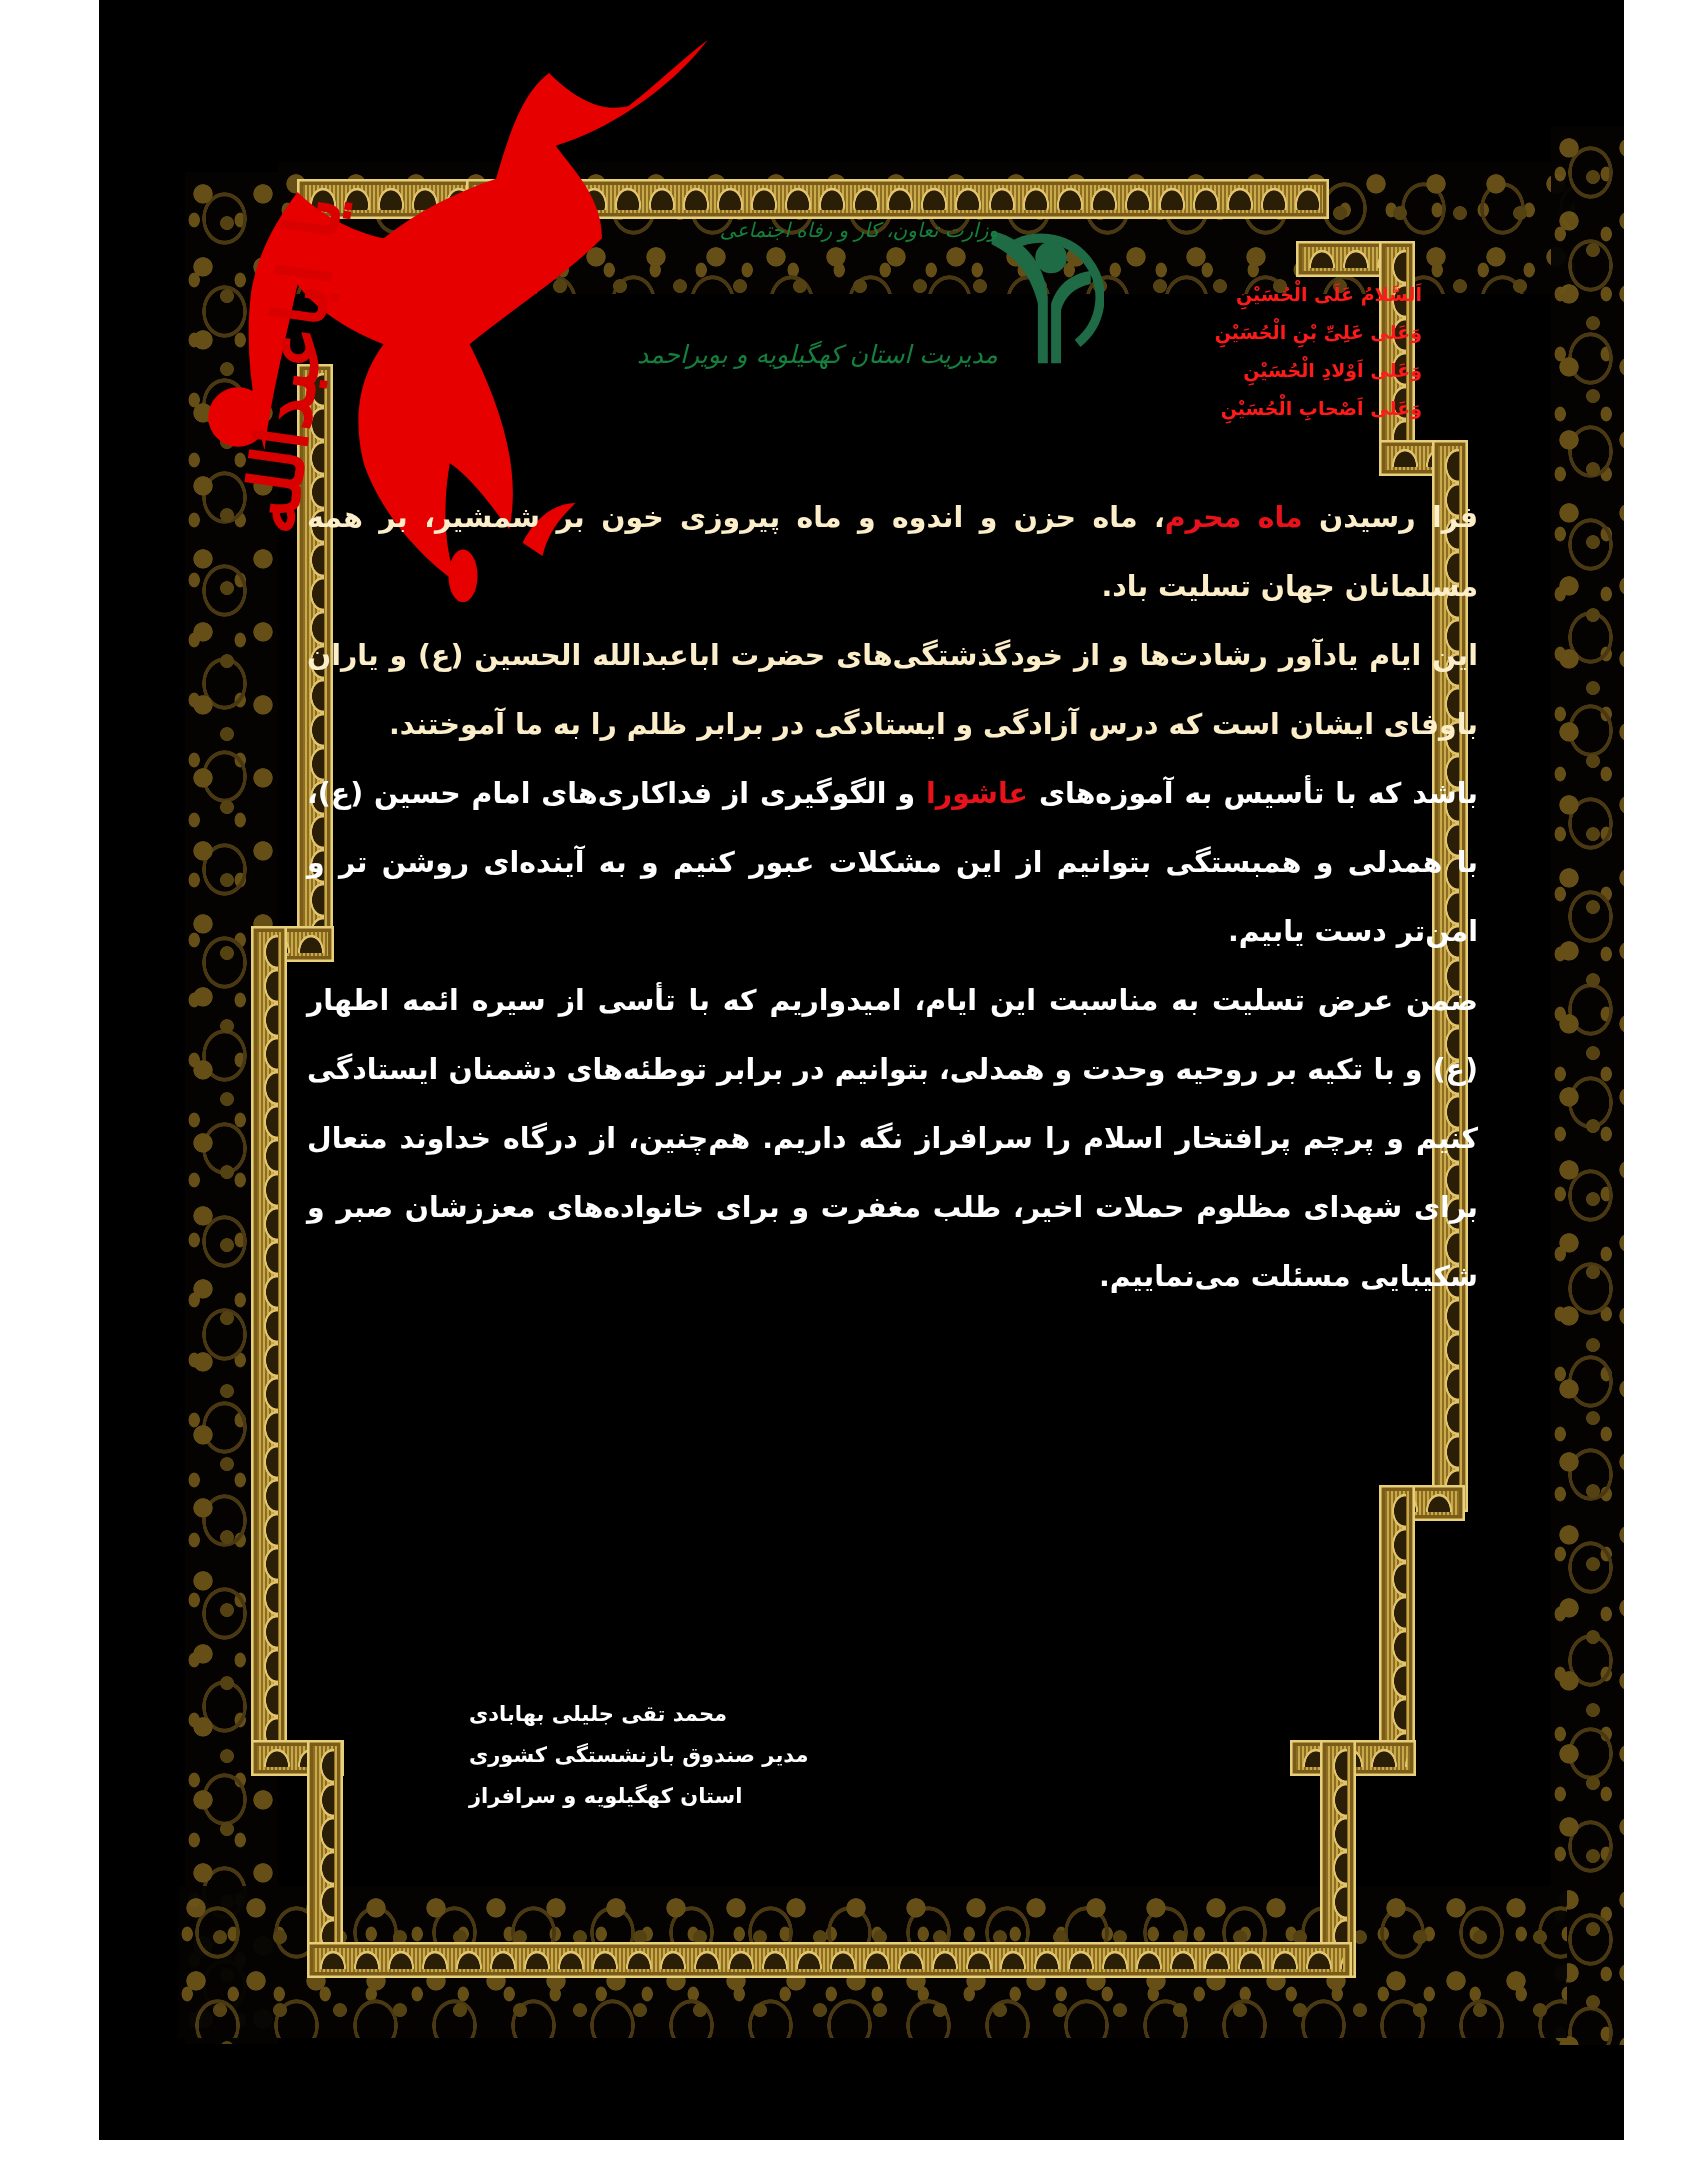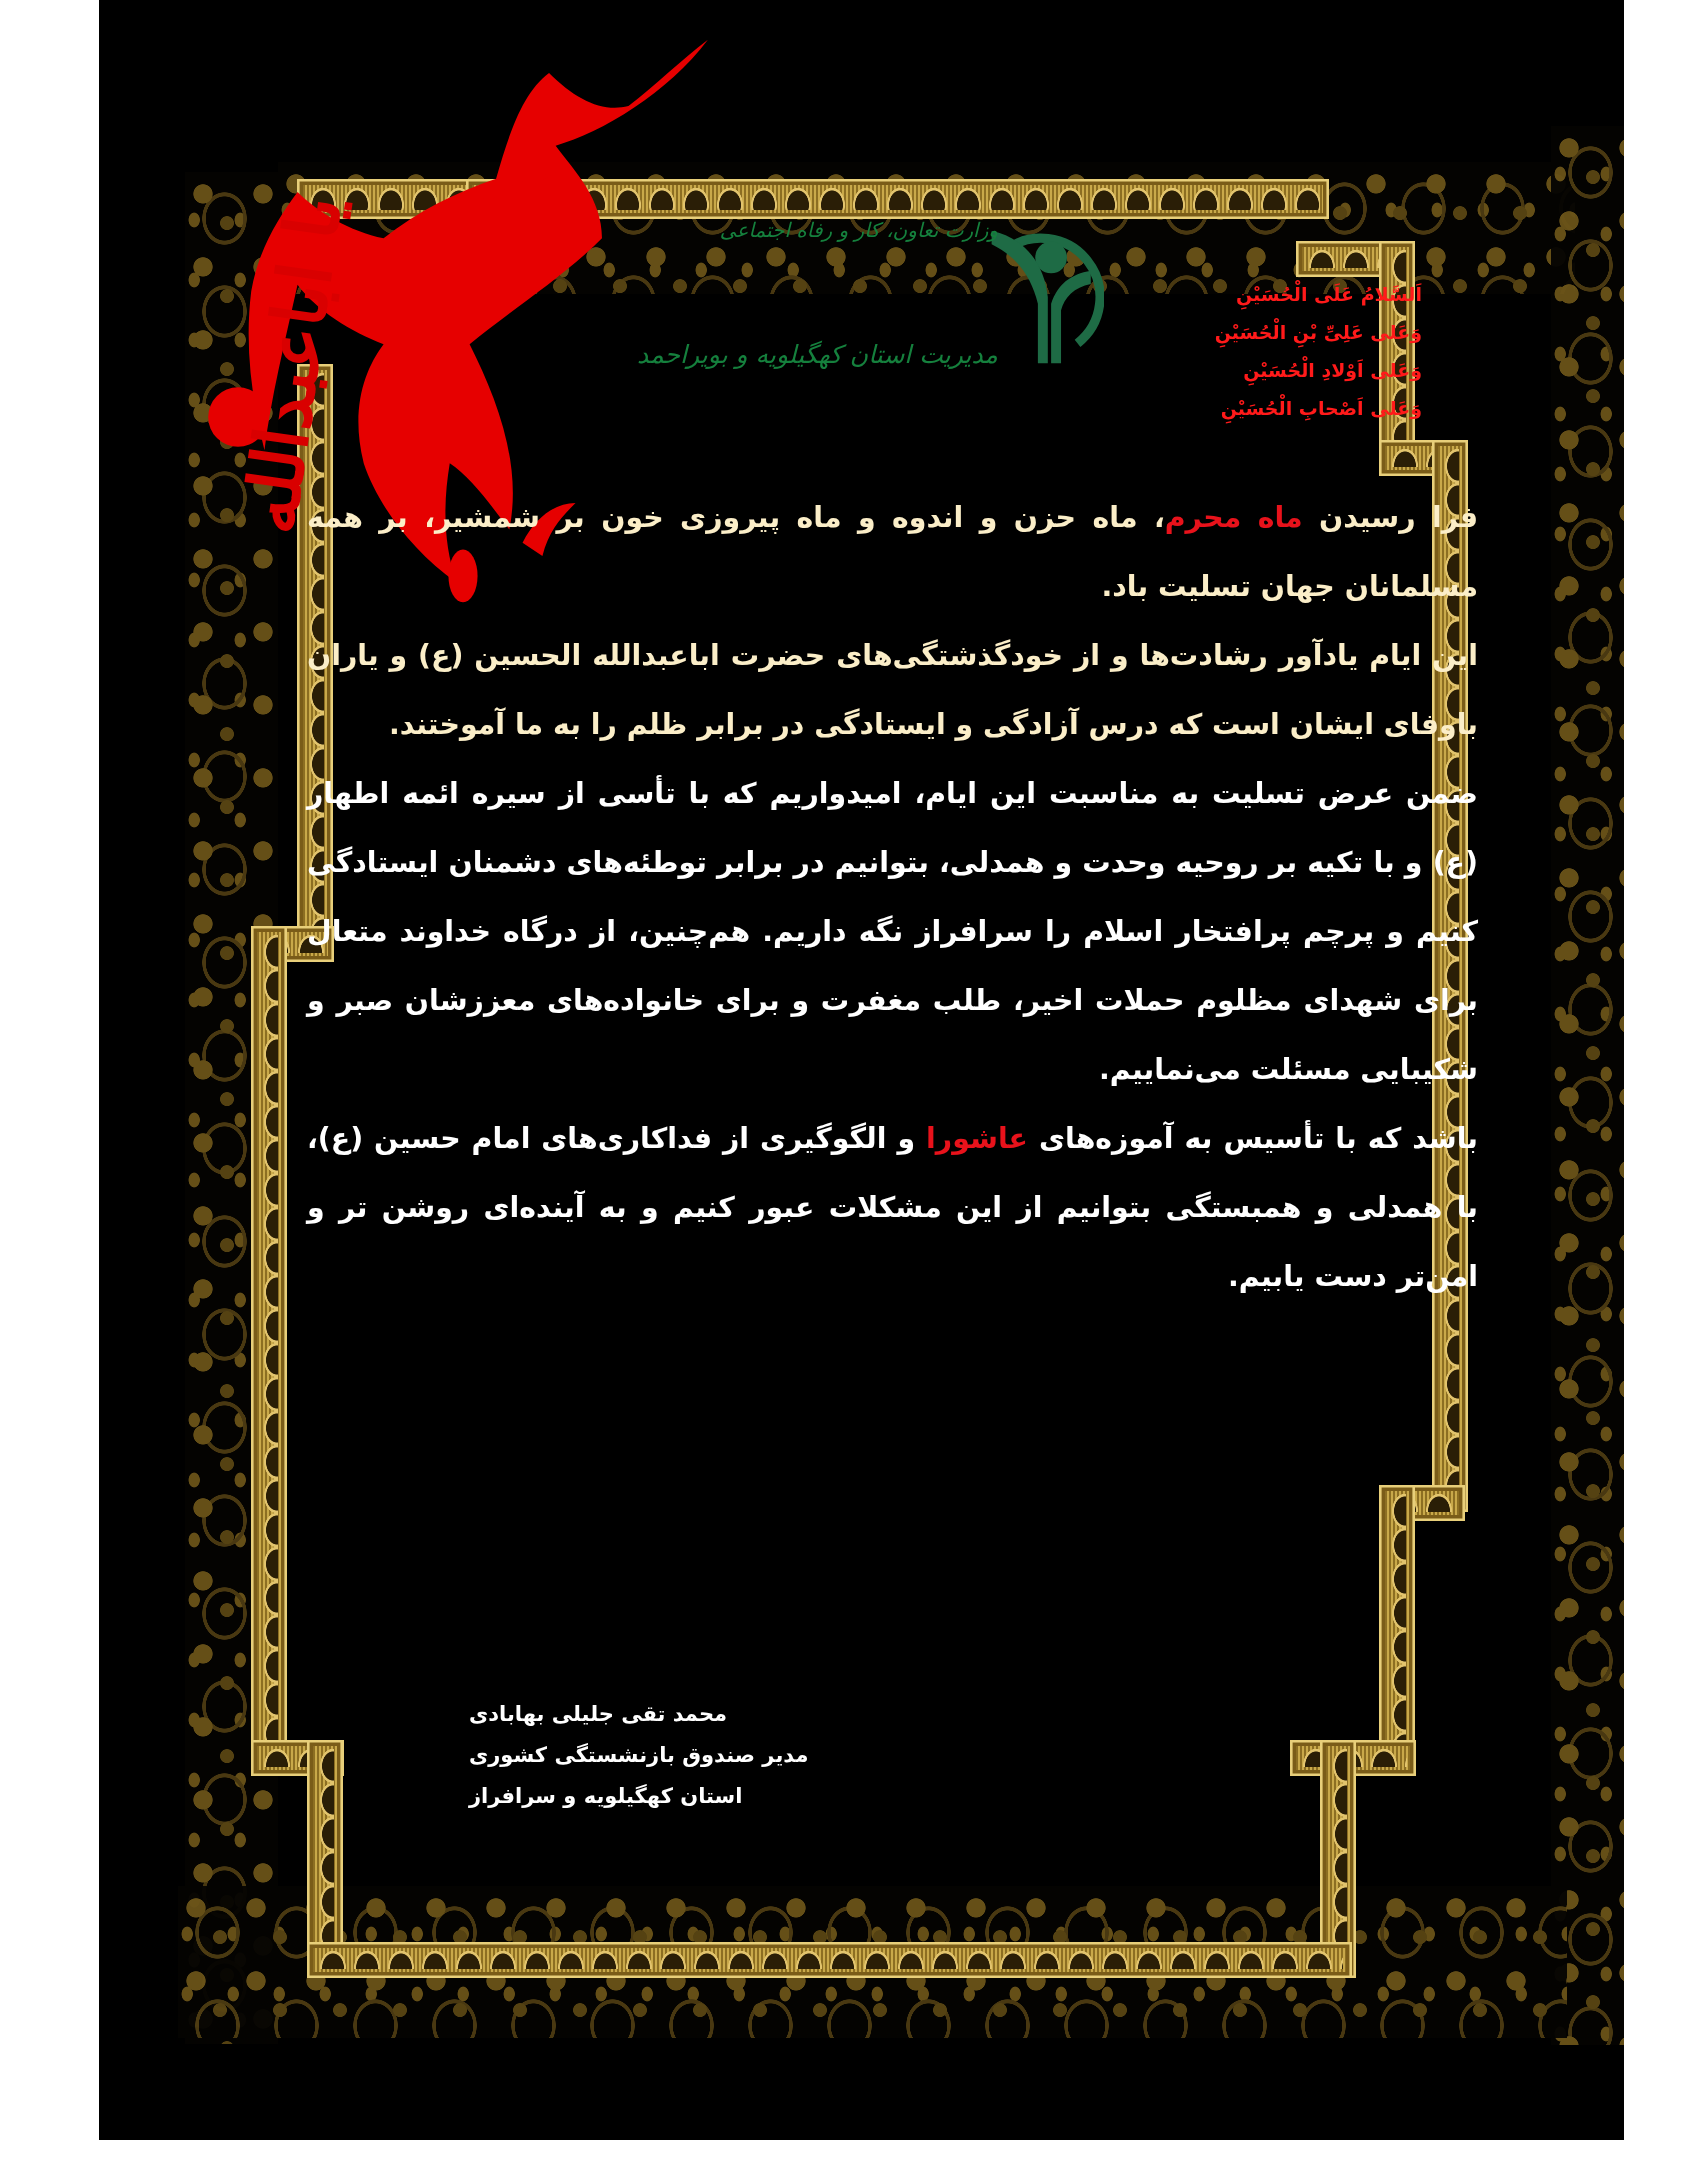--- a/index.html
+++ b/index.html
@@ -148,24 +148,24 @@
     <div>وَعَلی عَلِیِّ بْنِ الْحُسَیْنِ</div>
     <div>وَعَلی اَوْلادِ الْحُسَیْنِ</div>
     <div>وَعَلی اَصْحابِ الْحُسَیْنِ</div>
   </div>
 
   <div class="body-text" style="top:483px;margin-left:36px;">
     <p class="p cream">
       <span>فرا رسیدن </span><span class="red">ماه محرم</span><span>، ماه حزن و اندوه و ماه پیروزی خون بر شمشیر، بر همه مسلمانان جهان تسلیت باد.</span>
     </p>
     <p class="p cream">این ایام یادآور رشادت‌ها و از خودگذشتگی‌های حضرت اباعبدالله الحسین (ع) و یاران باوفای ایشان است که درس آزادگی و ایستادگی در برابر ظلم را به ما آموختند.</p>
-    <p class="p white">ضمن عرض تسلیت به مناسبت این ایام، امیدواریم که با تأسی از سیره ائمه اطهار (ع) و با تکیه بر روحیه وحدت و همدلی، بتوانیم در برابر توطئه‌های دشمنان ایستادگی کنیم و پرچم پرافتخار اسلام را سرافراز نگه داریم. هم‌چنین، از درگاه خداوند متعال برای شهدای مظلوم حملات اخیر، طلب مغفرت و برای خانواده‌های معززشان صبر و شکیبایی مسئلت می‌نماییم.</p>
     <p class="p white">
       <span>باشد که با تأسیس به آموزه‌های </span><span class="red">عاشورا</span><span> و الگوگیری از فداکاری‌های امام حسین (ع)، با همدلی و همبستگی بتوانیم از این مشکلات عبور کنیم و به آینده‌ای روشن تر و امن‌تر دست یابیم.</span>
     </p>
+    <p class="p white">ضمن عرض تسلیت به مناسبت این ایام، امیدواریم که با تأسی از سیره ائمه اطهار (ع) و با تکیه بر روحیه وحدت و همدلی، بتوانیم در برابر توطئه‌های دشمنان ایستادگی کنیم و پرچم پرافتخار اسلام را سرافراز نگه داریم. هم‌چنین، از درگاه خداوند متعال برای شهدای مظلوم حملات اخیر، طلب مغفرت و برای خانواده‌های معززشان صبر و شکیبایی مسئلت می‌نماییم.</p>
   </div>
 
   <div class="signature">
     <div>محمد تقی جلیلی بهابادی</div>
     <div>مدیر صندوق بازنشستگی کشوری</div>
     <div>استان کهگیلویه و سرافراز</div>
   </div>
 </div>
 
 

